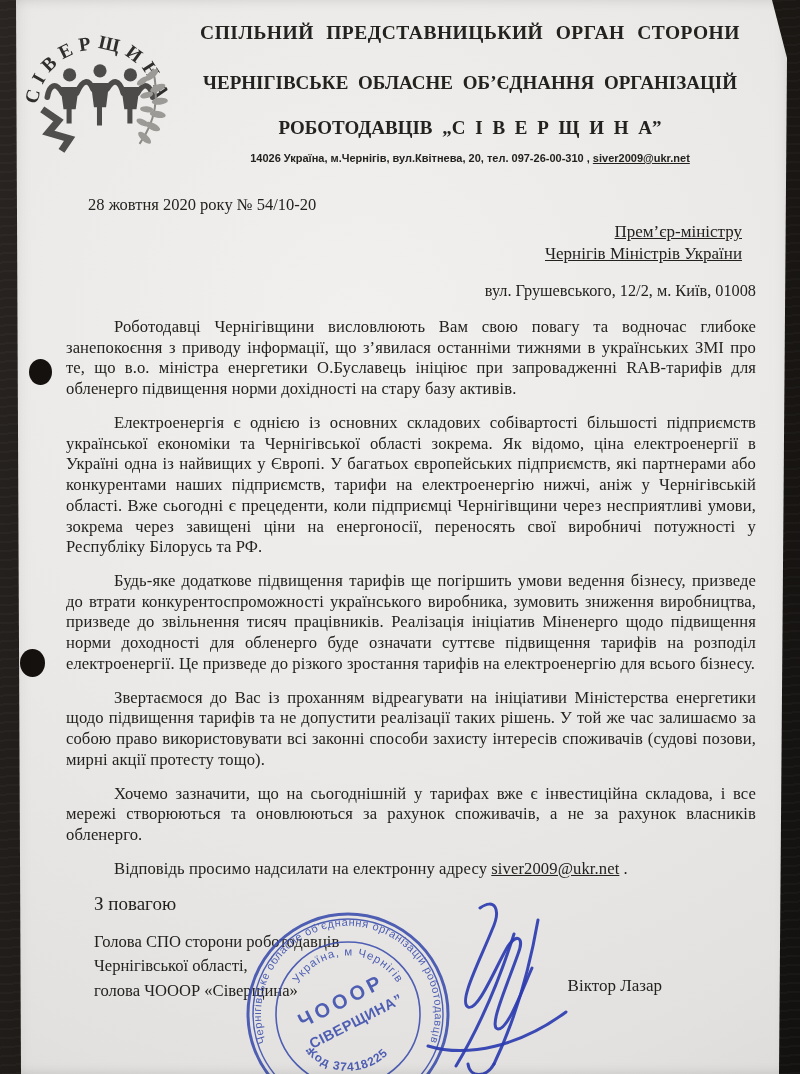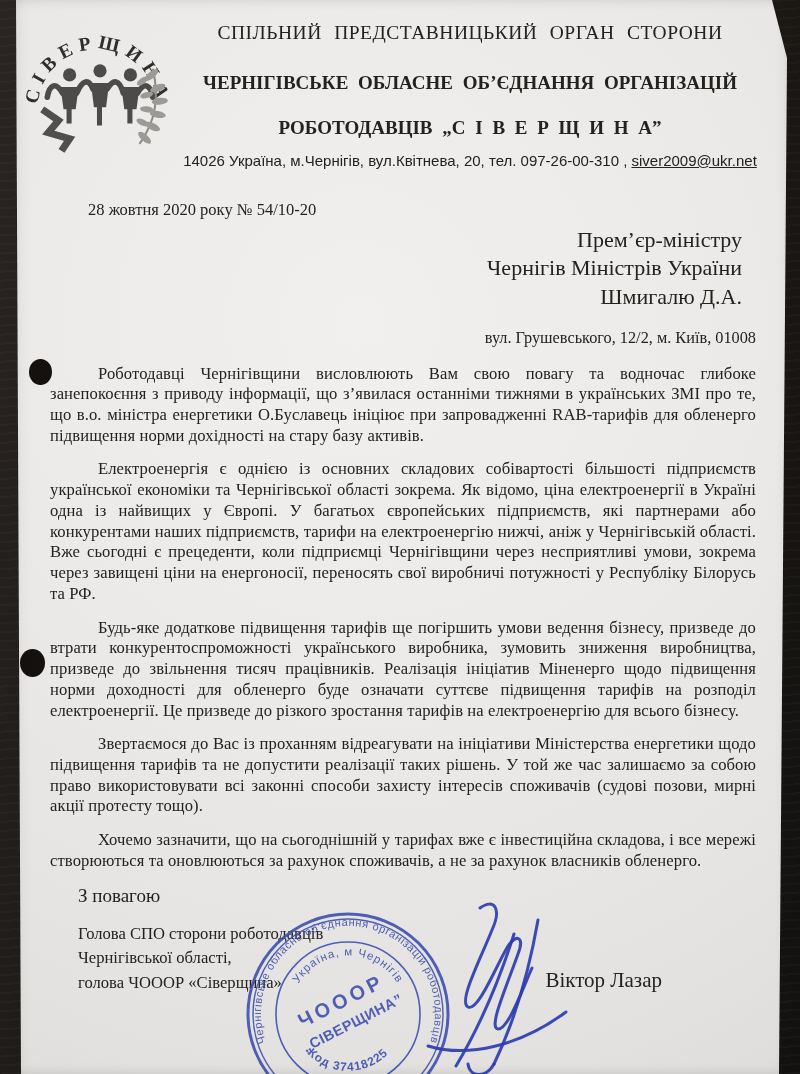--- a/index.html
+++ b/index.html
@@ -12,36 +12,36 @@
     clip-path:polygon(16px 0px,772px 0px,787px 58px,779px 1074px,21px 1074px);
     background:radial-gradient(120% 90% at 45% 30%,#f1f0ee 0%,#eae9e7 45%,#e2e1df 80%,#d8d7d5 100%);
     color:#23221f;font-family:"Liberation Serif",serif;}
   .paper::after{content:"";position:absolute;inset:0;pointer-events:none;
     box-shadow:inset 20px 0 24px -16px rgba(0,0,0,.38),inset -16px 0 20px -12px rgba(0,0,0,.3);}
   .punch{position:absolute;background:#14110e;border-radius:50%;}
   .punch1{left:29px;top:359px;width:23px;height:26px;}
   .punch2{left:20px;top:649px;width:25px;height:28px;}
   .logo{position:absolute;left:24px;top:12px;width:152px;height:144px;}
   .lh-text{margin:20px 28px 0 168px;text-align:center;}
-  .lh1,.lh2{font-size:19.5px;font-weight:normal;letter-spacing:.5px;word-spacing:7px;line-height:1.3;}
+  .lh1,.lh2{font-size:19.5px;font-weight:bold;letter-spacing:.5px;word-spacing:7px;line-height:1.3;}
   .lh3,.lh4{font-size:19px;font-weight:bold;word-spacing:5px;line-height:1.3;margin-top:20px;}
   .lh3{margin-top:26px;}
-  .contact{margin-top:11px;font-family:"Liberation Sans",sans-serif;font-size:15px;font-weight:normal;}
+  .contact{margin-top:11px;font-family:"Liberation Sans",sans-serif;font-size:11px;font-weight:bold;}
   .contact .email{text-decoration:underline;}
   .refline{margin:31px 0 0 88px;font-size:16.5px;}
-  .addressee{margin:6px 58px 0 0;text-align:right;font-size:22px;line-height:1.3;}
+  .addressee{margin:6px 58px 0 0;text-align:right;font-size:17px;line-height:1.3;text-decoration:underline;}
   .addr{margin:16px 44px 0 0;text-align:right;font-size:16.3px;}
   .salutation{margin:26px 60px 0 120px;text-align:center;font-size:17px;}
-  .body-text{margin:16px 44px 0 50px;}
+  .body-text{margin:16px 44px 0 66px;}
   .para{font-size:16.6px;line-height:1.25;text-align:justify;text-indent:48px;margin:0 0 13px 0;letter-spacing:.1px;}
   .para .email{text-decoration:underline;}
   .regards{margin:3px 0 0 28px;font-size:19px;}
   .sigrow{display:flex;margin:15px 44px 0 28px;}
   .sig-left{font-size:16.6px;line-height:1.48;}
-  .signer{margin-left:auto;margin-right:50px;margin-top:46px;font-size:21px;white-space:nowrap;}
+  .signer{margin-left:auto;margin-right:50px;margin-top:46px;font-size:17px;white-space:nowrap;}
   .stamp-svg{position:absolute;left:242px;top:908px;width:212px;height:212px;opacity:.88;}
   .st-stroke{fill:none;stroke:var(--stamp-blue,#3a4cad);}
   .st-text{fill:var(--stamp-blue,#3a4cad);font-family:"Liberation Sans",sans-serif;}
   .sig-svg{position:absolute;left:396px;top:896px;width:196px;height:180px;}
   .sig-stroke{fill:none;stroke:var(--signature-blue,#2c3cb0);stroke-width:3;stroke-linecap:round;opacity:.92;}
   .lg-dark{fill:#4c4b49;}
   .lg-arm{fill:none;stroke:#4c4b49;stroke-width:5.5;stroke-linecap:round;}
   .lg-grain{fill:#9b9a96;}
 </style>
 </head>
@@ -96,31 +96,31 @@
       <div class="lh3">ЧЕРНІГІВСЬКЕ  ОБЛАСНЕ  ОБ’ЄДНАННЯ  ОРГАНІЗАЦІЙ</div>
       <div class="lh4">РОБОТОДАВЦІВ  „С І В Е Р Щ И Н А”</div>
       <div class="contact"><span>14026  Україна, м.Чернігів, вул.Квітнева, 20, тел. 097-26-00-310 , </span><span class="email">siver2009@ukr.net</span></div>
     </div>
 
     <div class="refline">28 жовтня  2020 року № 54/10-20</div>
 
     <div class="addressee">
       <div>Прем’єр-міністру</div>
       <div>Чернігів Міністрів України</div>
-      <div>Шмигалю Д.А.</div>
     </div>
     <div class="addr">вул. Грушевського, 12/2, м. Київ, 01008</div>
 
 
     <div class="body-text">
       <p class="para">Роботодавці Чернігівщини висловлюють Вам свою повагу та водночас глибоке занепокоєння з приводу інформації,  що з’явилася  останніми  тижнями в українських ЗМІ про те, що в.о. міністра енергетики О.Буславець ініціює при запровадженні  RAB-тарифів для обленерго підвищення норми дохідності на стару базу активів.</p>
       <p class="para">Електроенергія є однією із основних складових собівартості більшості підприємств української економіки та Чернігівської області зокрема. Як відомо, ціна електроенергії в Україні одна із найвищих у Європі. У багатьох європейських підприємств, які партнерами або конкурентами наших підприємств, тарифи на електроенергію нижчі, аніж у Чернігівській області. Вже сьогодні є прецеденти, коли підприємці Чернігівщини через несприятливі умови, зокрема через завищені ціни на енергоносії, переносять свої виробничі потужності у Республіку Білорусь та РФ.</p>
       <p class="para">Будь-яке додаткове підвищення тарифів ще погіршить умови ведення бізнесу, призведе до втрати конкурентоспроможності українського виробника, зумовить зниження виробництва, призведе до звільнення тисяч працівників. Реалізація ініціатив Міненерго  щодо підвищення норми доходності для обленерго буде означати суттєве підвищення тарифів на розподіл електроенергії. Це призведе до різкого зростання тарифів на електроенергію для всього бізнесу.</p>
       <p class="para">Звертаємося до Вас із проханням відреагувати на ініціативи Міністерства енергетики щодо підвищення тарифів та не допустити реалізації таких рішень. У той же час залишаємо за собою право використовувати всі законні способи захисту інтересів споживачів (судові позови, мирні акції протесту тощо).</p>
       <p class="para">Хочемо зазначити, що на сьогоднішній у тарифах вже є інвестиційна складова, і все мережі створюються та оновлюються за рахунок споживачів, а не за рахунок власників обленерго.</p>
+      <p class="para"><span>Відповідь просимо надсилати на електронну адресу </span><span class="email">siver2009@ukr.net</span><span> .</span></p>
       <div class="regards">З повагою</div>
 
       <div class="sigrow">
         <div class="sig-left">
           <div>Голова СПО сторони роботодавців</div>
           <div>Чернігівської області,</div>
           <div>голова ЧОООР «Сіверщина»</div>
         </div>
         <div class="signer">Віктор Лазар</div>
       </div>

